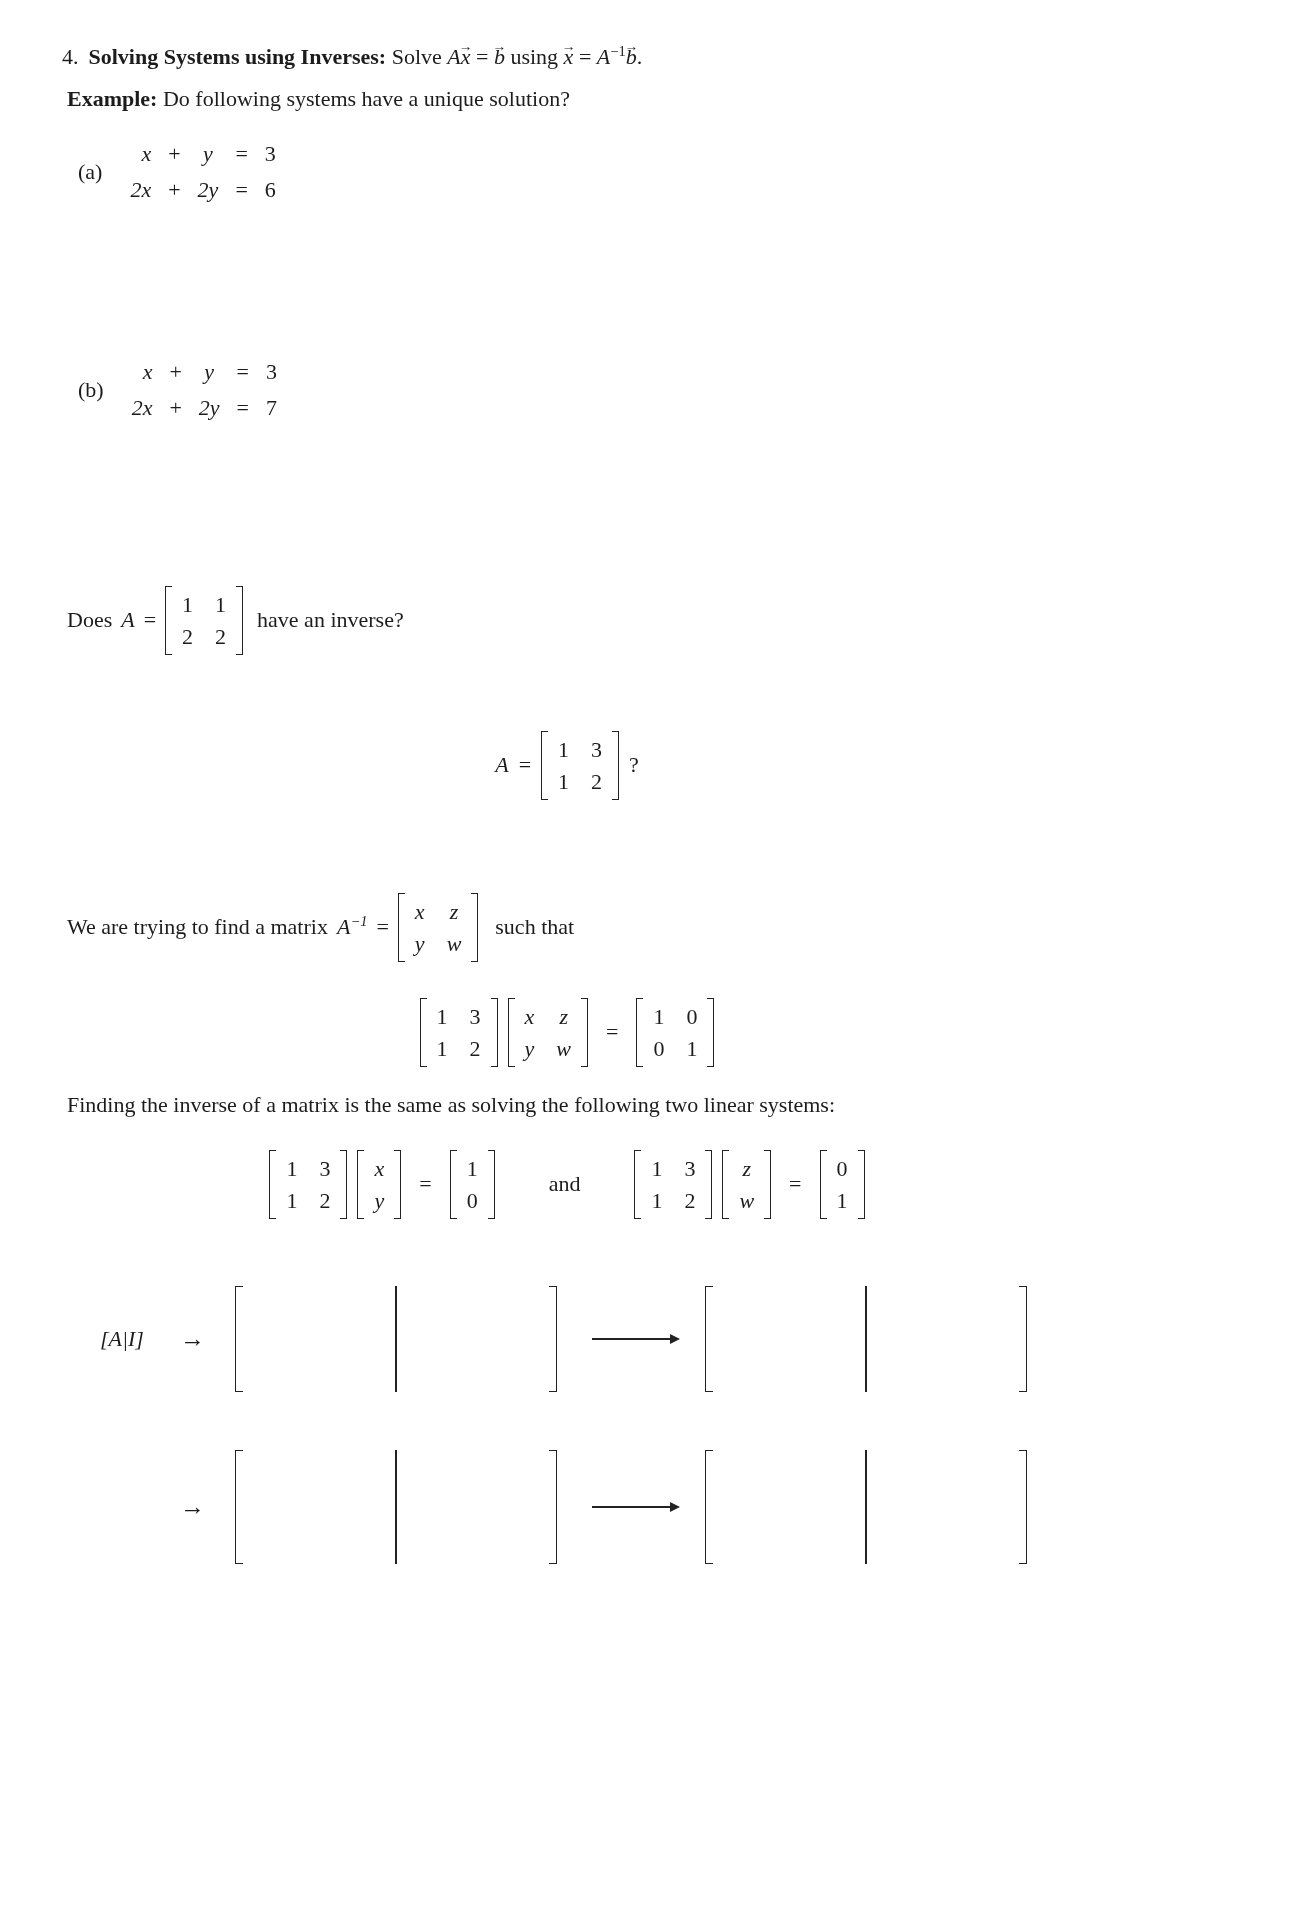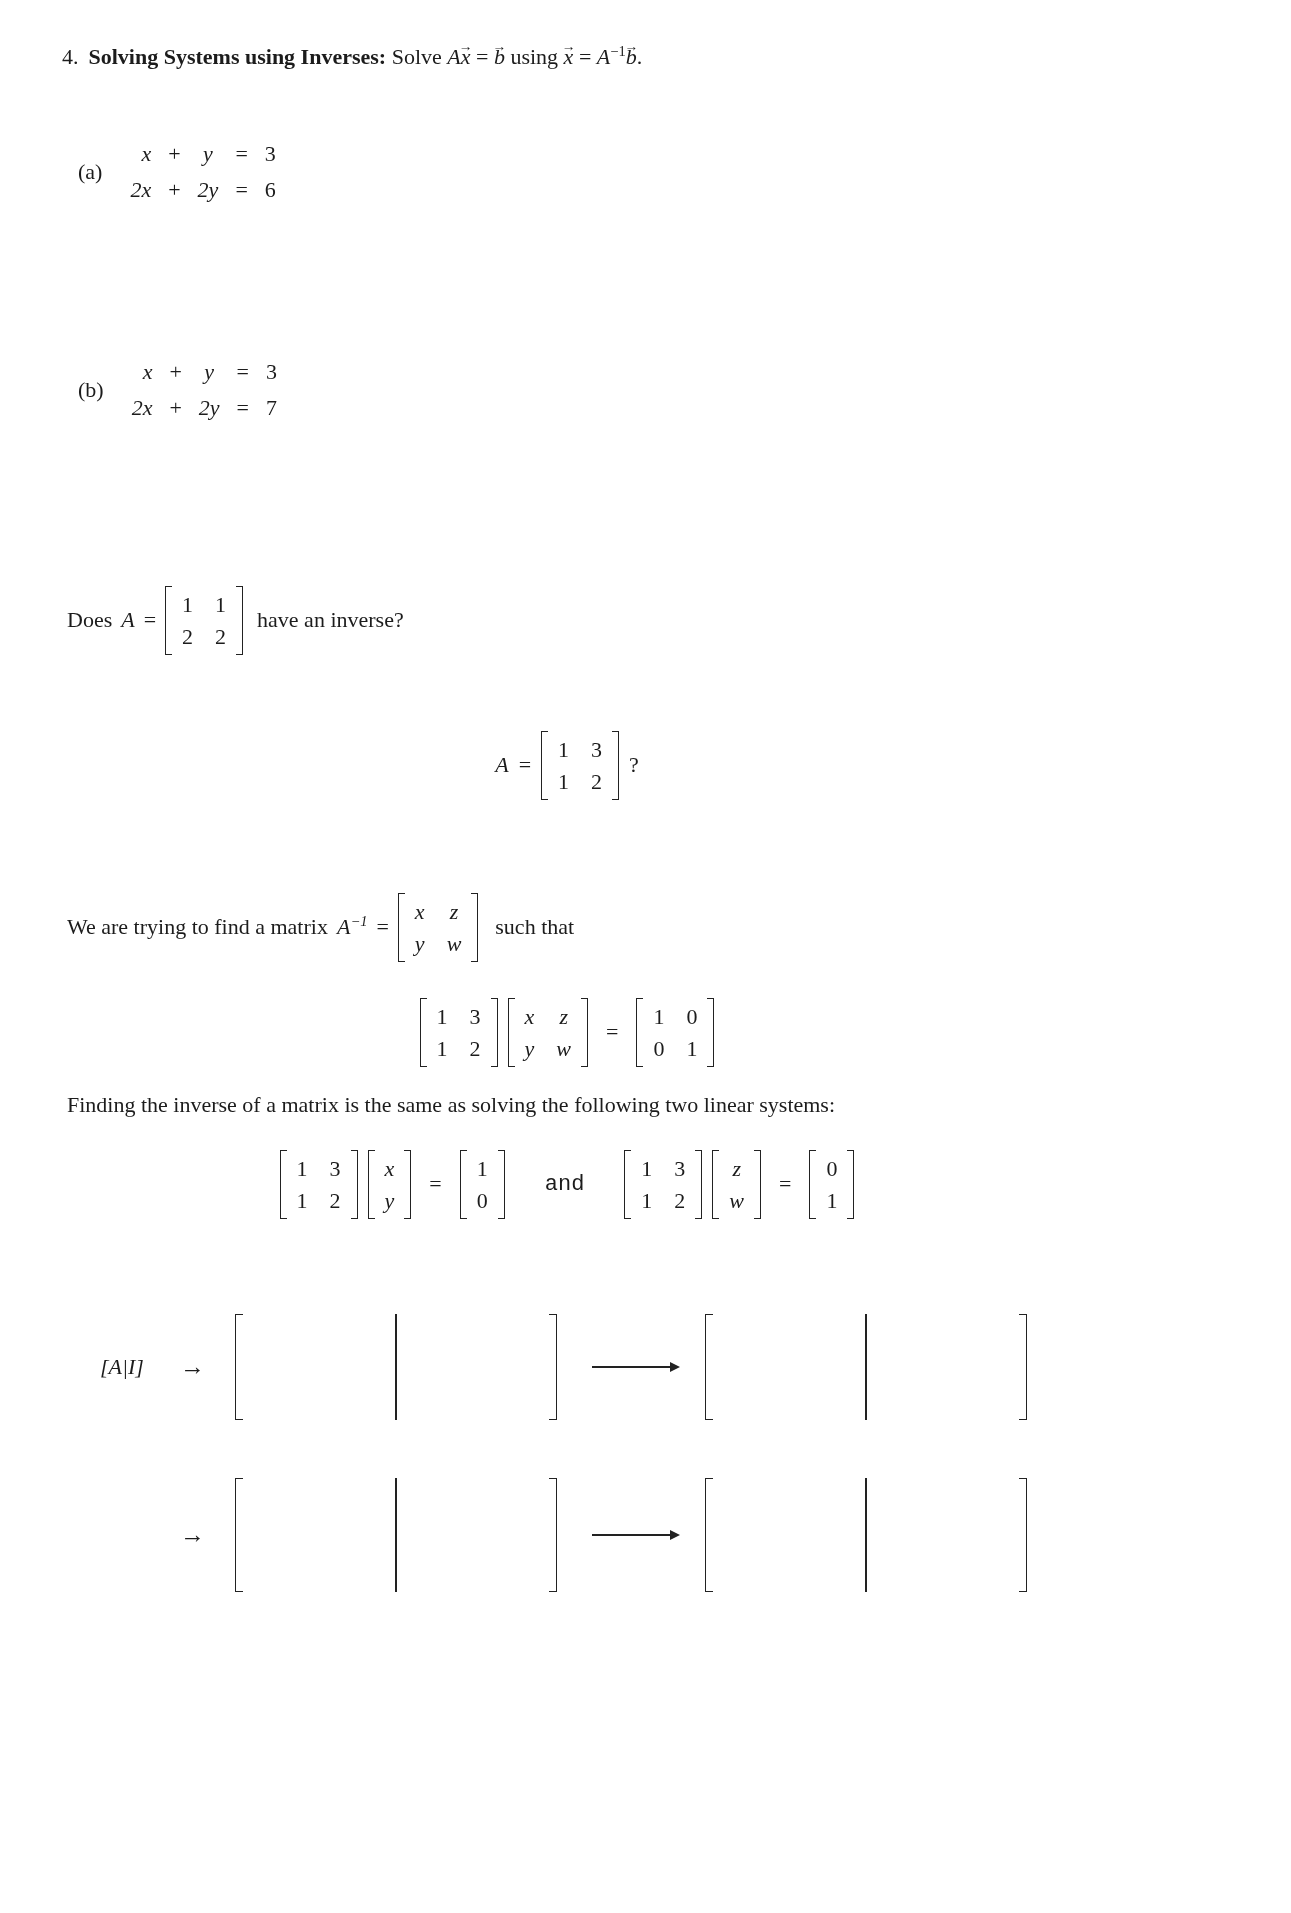--- a/index.html
+++ b/index.html
@@ -30,24 +30,24 @@
   
   .mat { display:inline-flex; align-items:stretch; flex:none; }
   .mbr { width:7px; flex:none; }
   .mbr.l { border:1.7px solid #222; border-right:0; }
   .mbr.r { border:1.7px solid #222; border-left:0; }
   .mcells { display:grid; padding:6px 10px; row-gap:7px; column-gap:22px; justify-items:center; align-content:center; line-height:25px; }
   .c2 { grid-template-columns:auto auto; }
   .c1 { grid-template-columns:auto; }
   .mat.it .mcells span { font-style:italic; }
   .eqs { margin:0 8px; }
-  .andword { margin:0 30px;font-family:Liberation Mono, monospace; }
+  .andword { margin:0 44px; }
   
   .augrow { position:absolute; left:0; width:100%; }
-  .augrow > * { position:absolute;margin-top:28px; }
+  .augrow > * { position:absolute; }
   .auglabel { font-style:italic; top:50%; transform:translateY(-50%); }
   .sarrow { top:50%; transform:translateY(-50%); font-size:25px; }
   .augm { top:0; height:100%; display:flex; justify-content:space-between; }
   .abr { width:8px; height:100%; flex:none; }
   .abr.l { border:1.7px solid #222; border-right:0; }
   .abr.r { border:1.7px solid #222; border-left:0; }
   .adiv { width:2px; height:100%; background:#222; }
   .larrow { top:50%; transform:translateY(-50%); height:2px; background:#222; }
   .larrow::after {
     content:""; position:absolute; right:-2px; top:-4.5px; width:0; height:0;
@@ -64,20 +64,24 @@
     <span>Solve</span>
     <span class="mi">A</span><span class="mi vec">x</span>
     <span>=</span>
     <span class="mi vec">b</span>
     <span>using</span>
     <span class="mi vec">x</span>
     <span>=</span>
     <span class="mi">A</span><sup>−1</sup><span class="mi vec">b</span><span>.</span>
   </div>
 
+  <div class="tline" style="left:67px; top:84px;">
+    <span class="bh">Example:</span>
+    <span>Do following systems have a unique solution?</span>
+  </div>
 
   <div class="system" style="left:78px; top:140px;">
     <span>(a)</span>
     <div class="eqgrid">
       <span>x</span>
       <span>+</span>
       <span>y</span>
       <span>=</span>
       <span>3</span>
       <span>2x</span>

